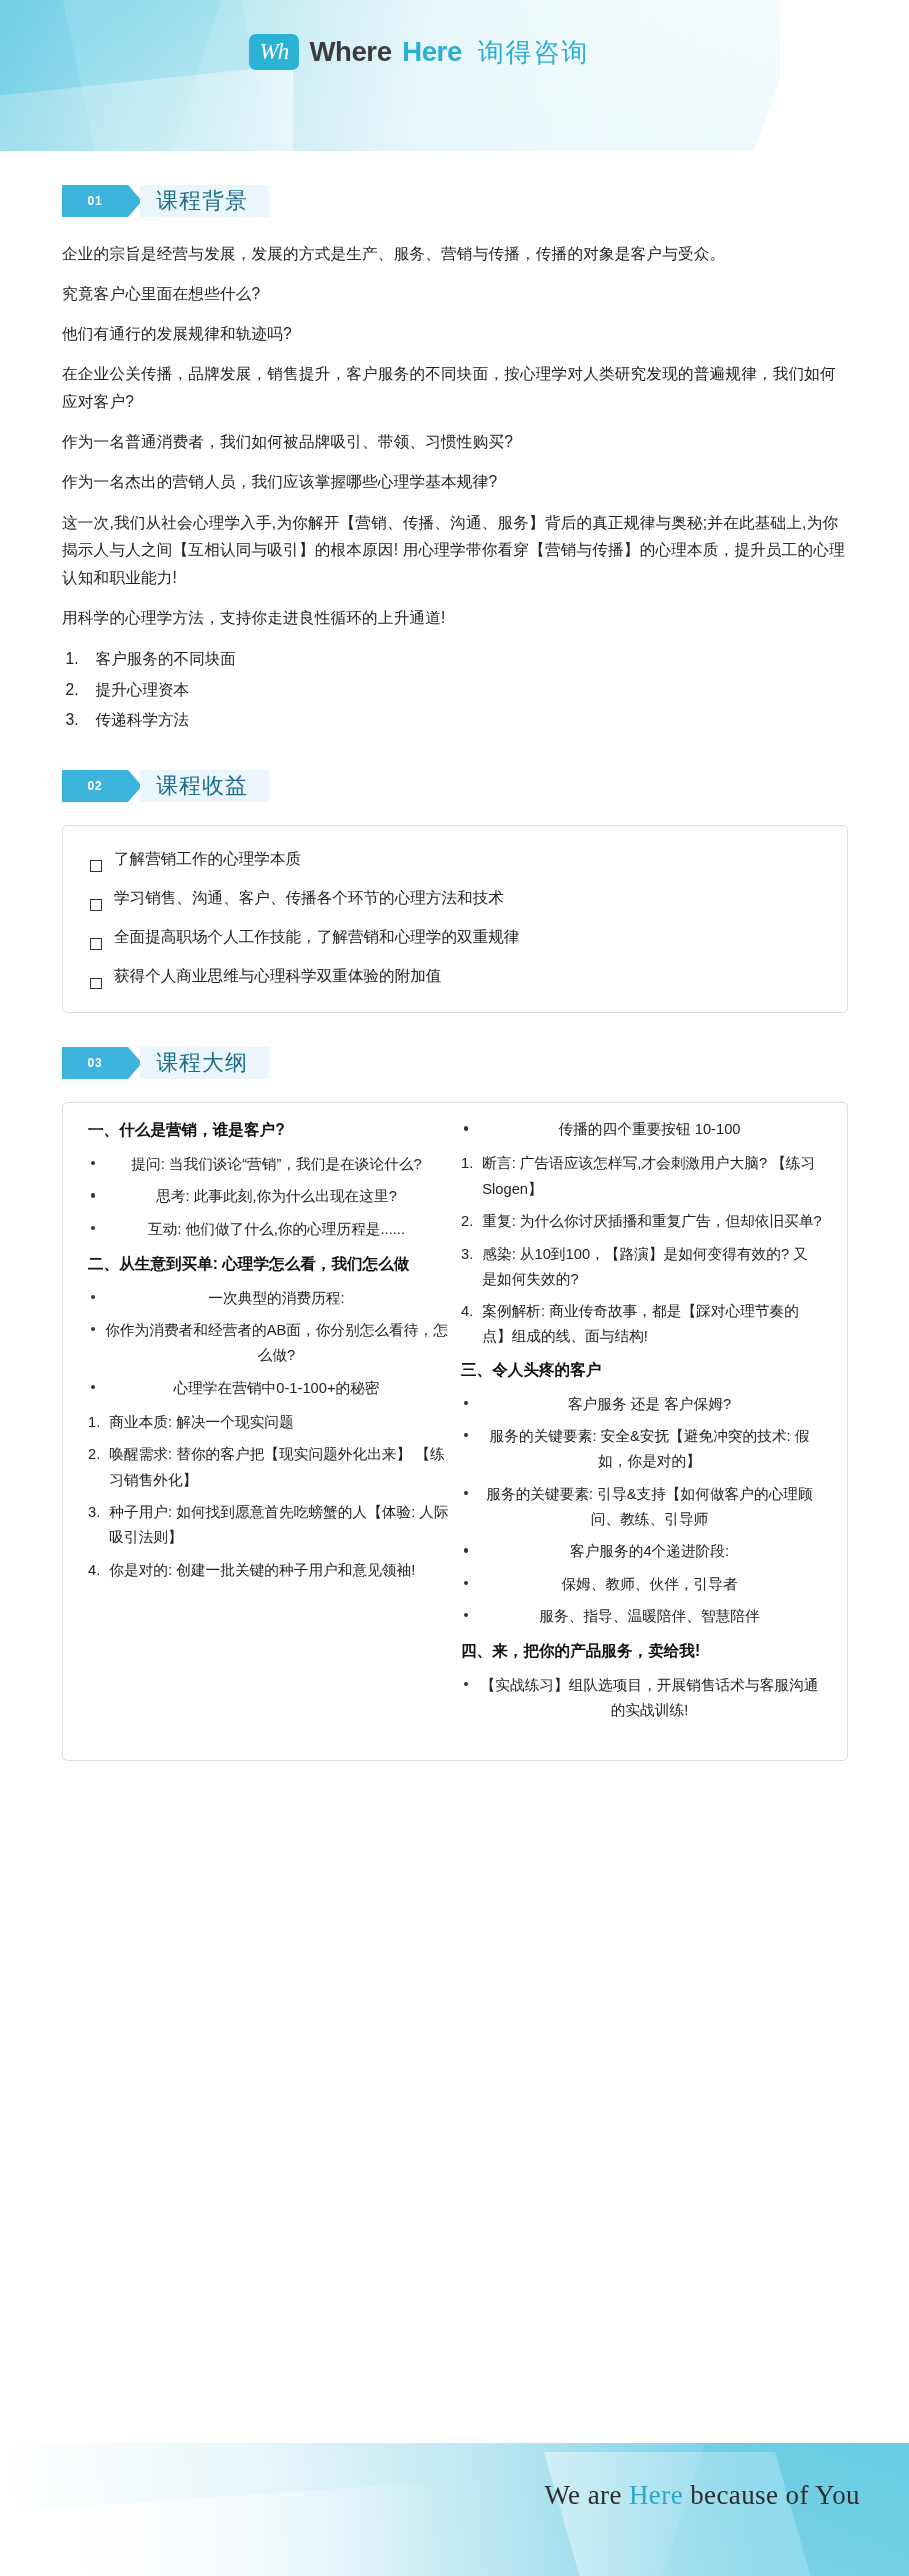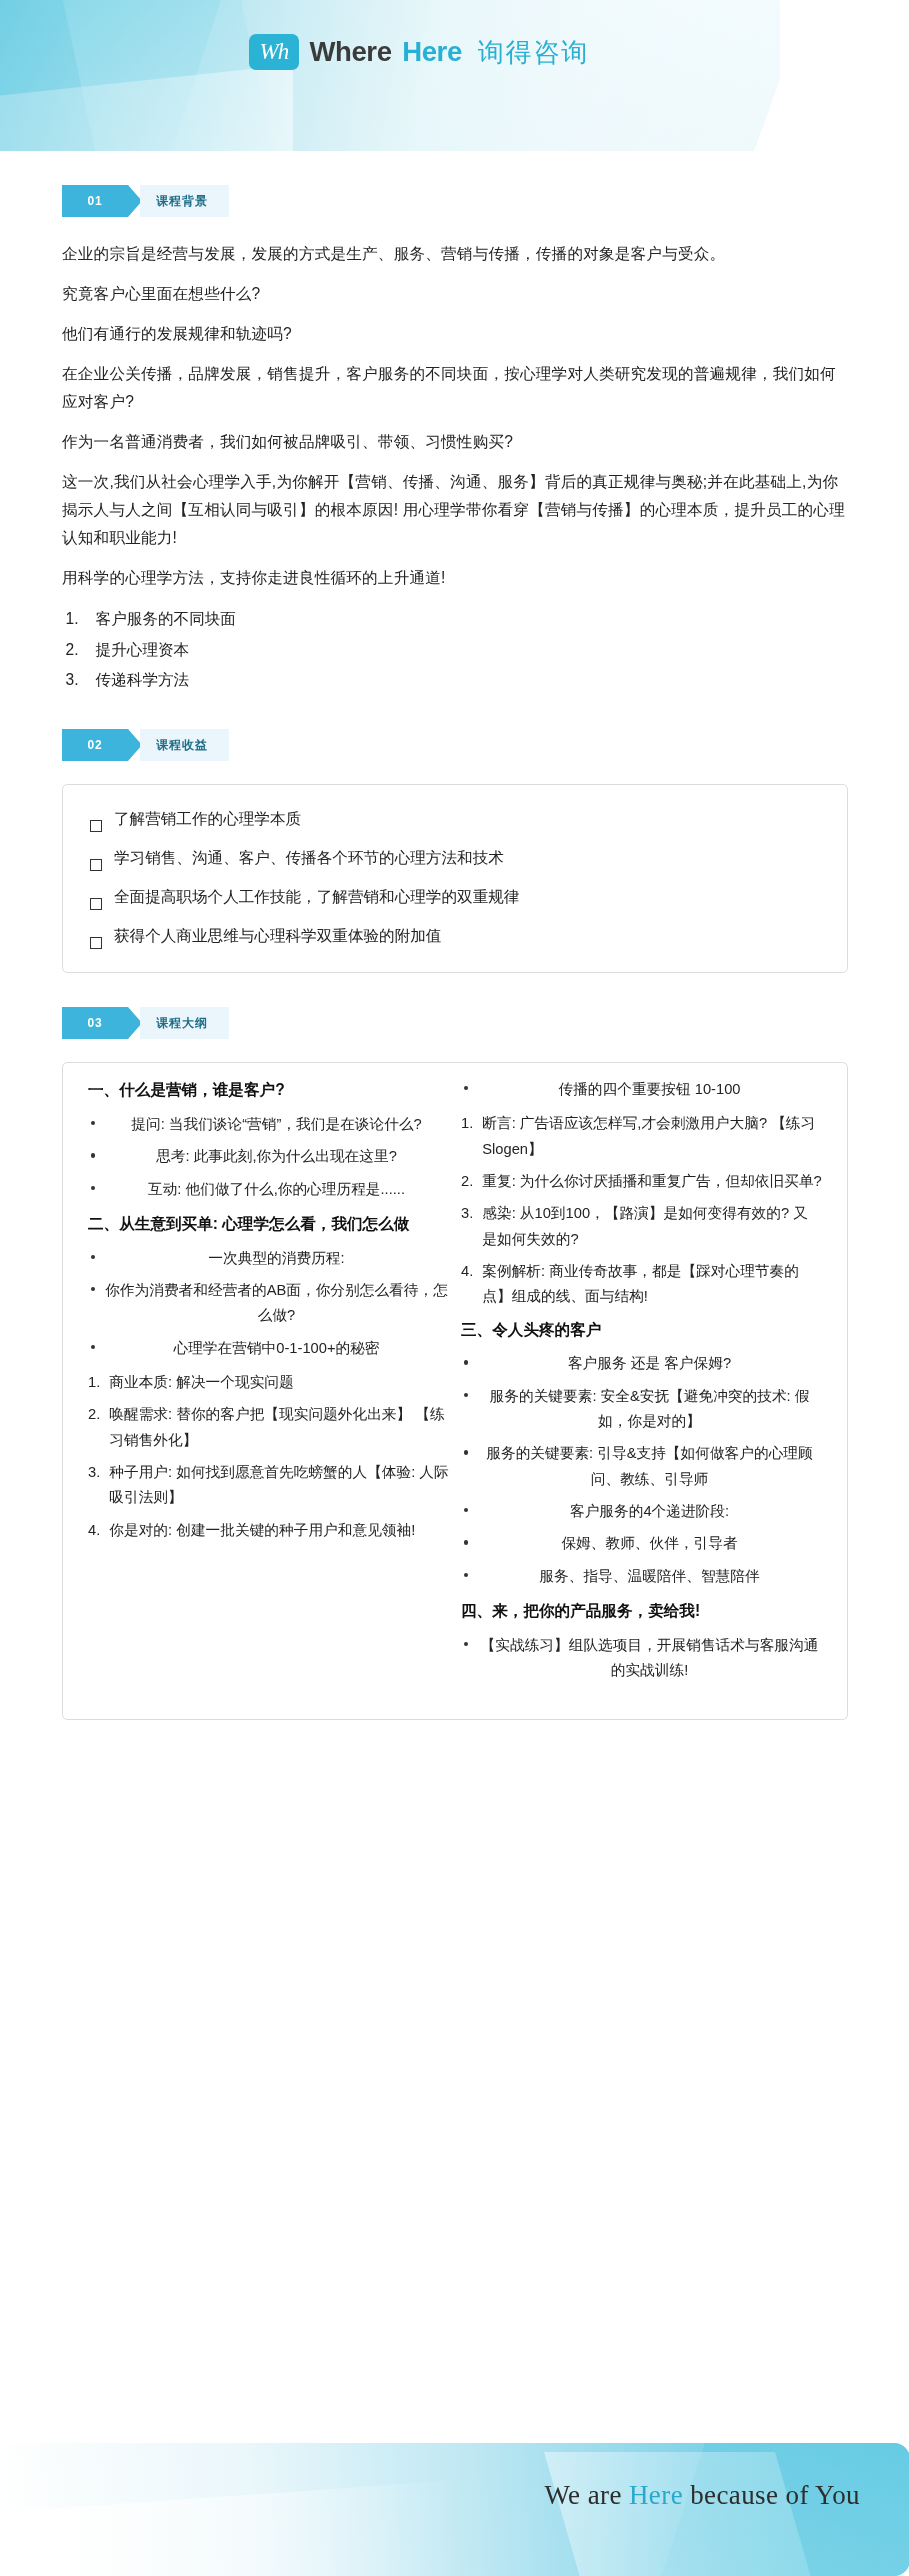--- a/index.html
+++ b/index.html
@@ -81,22 +81,22 @@
   }
   .sec-title-wrap {
     background:#eaf6fb;
     height:32px;
     display:flex;
     align-items:center;
     padding: 0 21.3px 0 16px;
     margin-left:-1.8px;
   }
   .sec-title {
-    font-size: 12px;
-    font-weight:bold;
+    font-size: 22px;
+    font-weight:normal;
     color:#1f6d89;
     letter-spacing:0.9px;
   }
 
   .body-text p {
     margin: 0 0 12.4px 0;
     font-size: 15.6px;
     line-height: 1.78;
     color: #232323;
     letter-spacing: 0.2px;
@@ -184,21 +184,20 @@
   .nested { padding-left: 18px; }
 
   
   .footer {
     position:absolute;
     left:0; bottom:0;
     width:910px;
     height: 133px;
     background: linear-gradient(85deg,#ffffff 0%, #eaf7fb 28%, #bfe8f3 52%, #7fd2e8 78%, #4cc3e0 100%);
     overflow:hidden;
-    border-radius:16px;
   }
   .footer .ff1 { position:absolute; right:-53px; top:-36px; width:284px;height:231px; background:linear-gradient(140deg,#5ec8e0,#9fe0ee); transform:skewX(-18deg); opacity:.55;}
   .footer .ff2 { position:absolute; right:107px; top:9px; width:231px;height:195px; background:linear-gradient(120deg,rgba(255,255,255,.45),rgba(160,225,240,.4)); transform:skewX(16deg);}
   .footer .ff3 { position:absolute; left:0; bottom:-27px; width:462px;height:107px; background:linear-gradient(90deg,#ffffff,rgba(220,244,250,0)); transform:skewY(-4deg);}
   .footer-text {
     position:absolute;
     right: 50px;
     top: 37px;
     font-family:"Liberation Serif", serif;
     font-size: 27px;
@@ -232,20 +231,21 @@
       <span class="sec-title">课程背景</span>
     </div>
   </div>
 
   <div class="body-text">
     <p>企业的宗旨是经营与发展，发展的方式是生产、服务、营销与传播，传播的对象是客户与受众。</p>
     <p>究竟客户心里面在想些什么?</p>
     <p>他们有通行的发展规律和轨迹吗?</p>
     <p>在企业公关传播，品牌发展，销售提升，客户服务的不同块面，按心理学对人类研究发现的普遍规律，我们如何应对客户?</p>
     <p>作为一名普通消费者，我们如何被品牌吸引、带领、习惯性购买?</p>
+    <p>作为一名杰出的营销人员，我们应该掌握哪些心理学基本规律?</p>
     <p>这一次,我们从社会心理学入手,为你解开【营销、传播、沟通、服务】背后的真正规律与奥秘;并在此基础上,为你揭示人与人之间【互相认同与吸引】的根本原因! 用心理学带你看穿【营销与传播】的心理本质，提升员工的心理认知和职业能力!</p>
     <p>用科学的心理学方法，支持你走进良性循环的上升通道!</p>
     <ol class="numlist">
       <li><span class="n">1.</span><span>客户服务的不同块面</span></li>
       <li><span class="n">2.</span><span>提升心理资本</span></li>
       <li><span class="n">3.</span><span>传递科学方法</span></li>
     </ol>
   </div>
 
   <div class="section-head">

